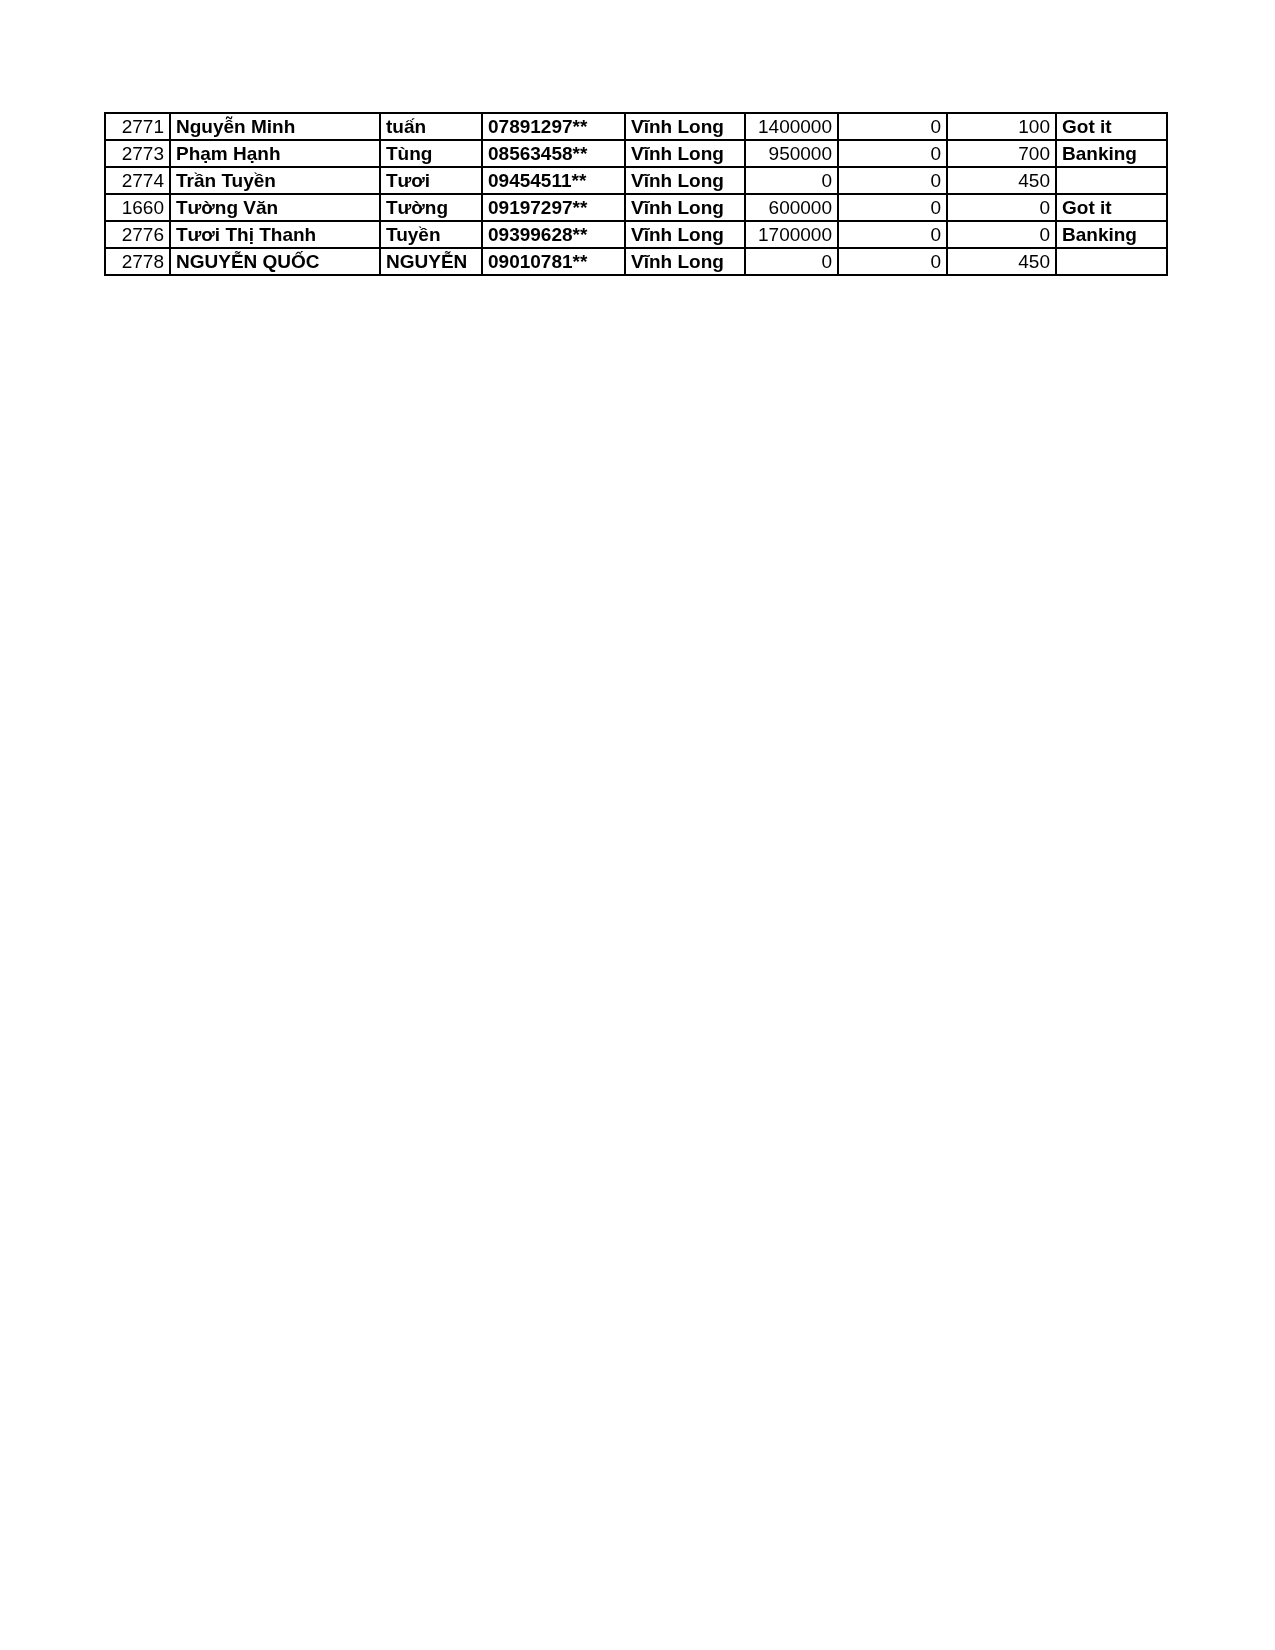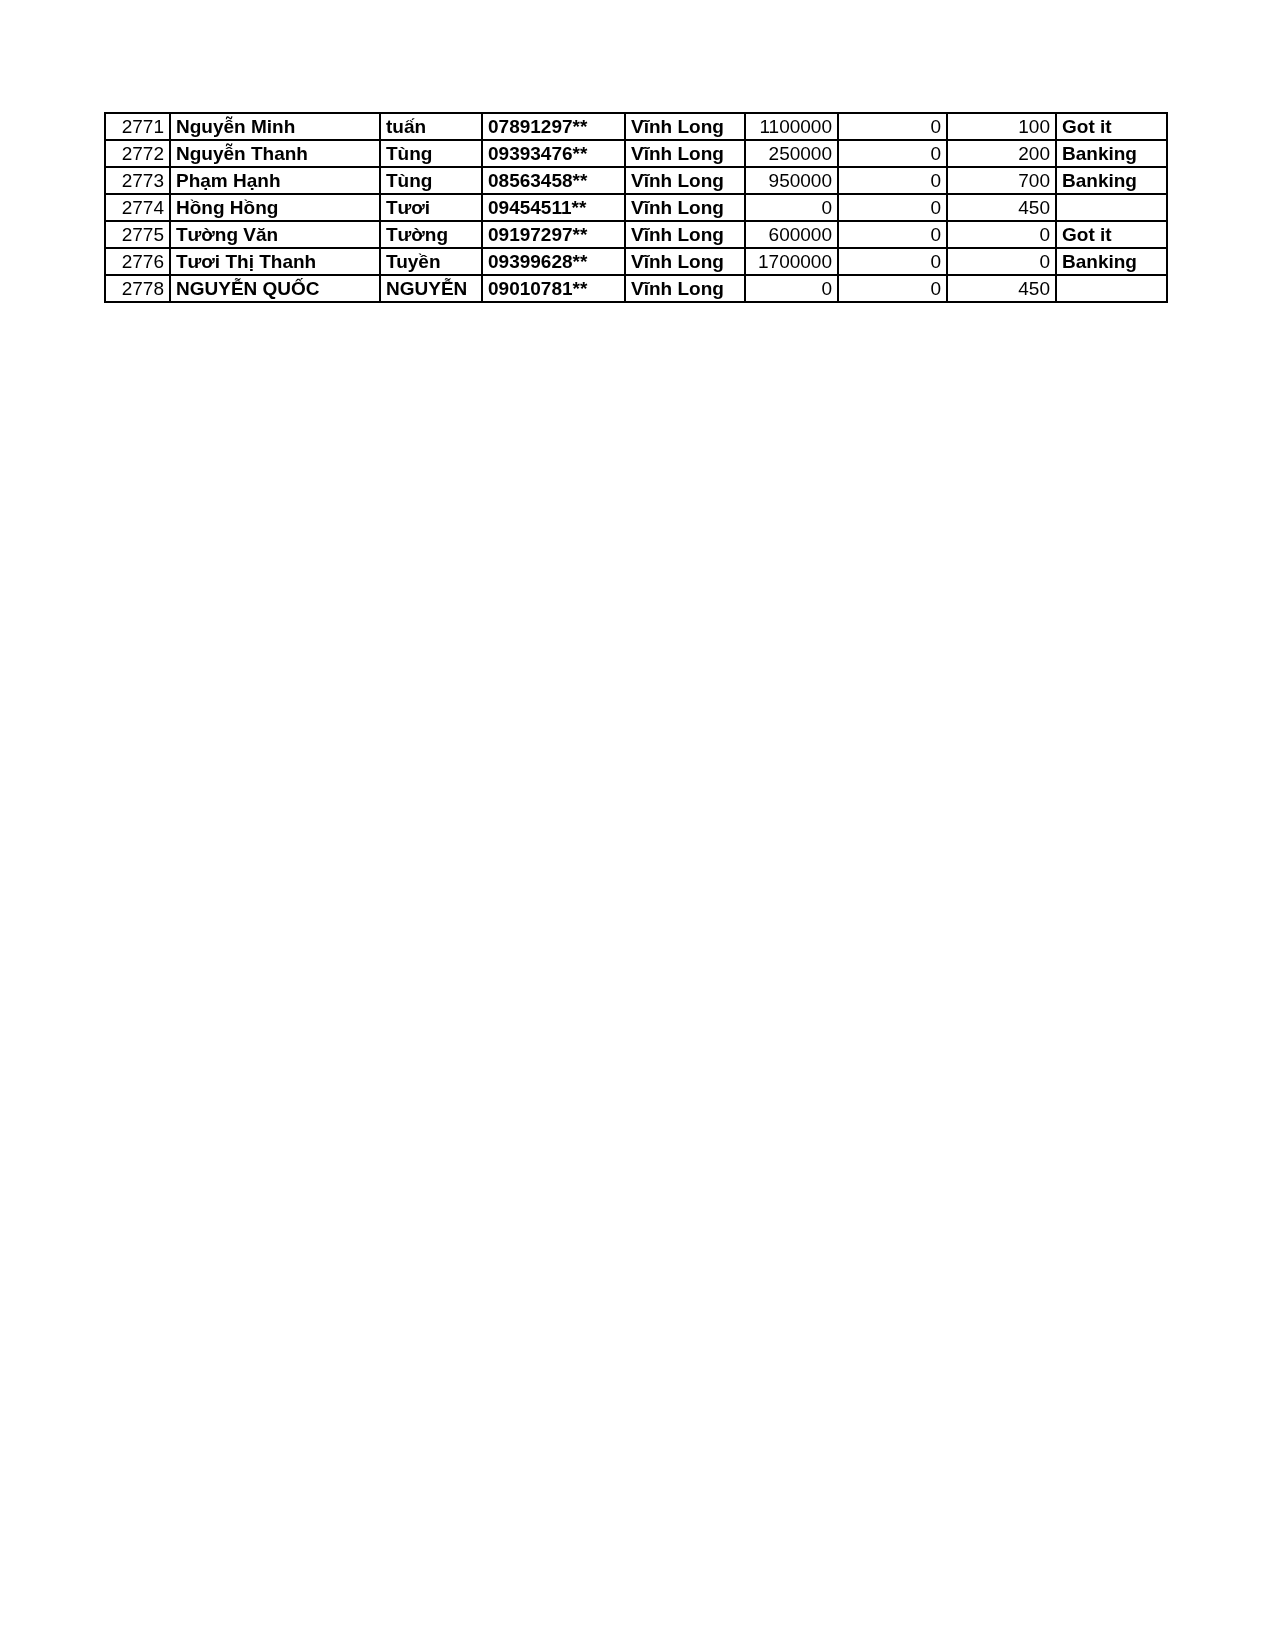--- a/index.html
+++ b/index.html
@@ -60,60 +60,49 @@
       <col style="width:109px">
       <col style="width:111px">
     </colgroup>
     <tbody>
       <tr>
         <td class="num">2771</td>
         <td class="txt">Nguyễn Minh</td>
         <td class="txt">tuấn</td>
         <td class="txt">07891297**</td>
         <td class="txt">Vĩnh Long</td>
-        <td class="num">1100000</td>
+        <td class="num">1400000</td>
         <td class="num">0</td>
         <td class="num">100</td>
         <td class="txt">Got it</td>
-      </tr>
-      <tr>
-        <td class="num">2772</td>
-        <td class="txt">Nguyễn Thanh</td>
-        <td class="txt">Tùng</td>
-        <td class="txt">09393476**</td>
-        <td class="txt">Vĩnh Long</td>
-        <td class="num">250000</td>
-        <td class="num">0</td>
-        <td class="num">200</td>
-        <td class="txt">Banking</td>
       </tr>
       <tr>
         <td class="num">2773</td>
         <td class="txt">Phạm Hạnh</td>
         <td class="txt">Tùng</td>
         <td class="txt">08563458**</td>
         <td class="txt">Vĩnh Long</td>
         <td class="num">950000</td>
         <td class="num">0</td>
         <td class="num">700</td>
         <td class="txt">Banking</td>
       </tr>
       <tr>
         <td class="num">2774</td>
-        <td class="txt">Hồng Hồng</td>
+        <td class="txt">Trần Tuyền</td>
         <td class="txt">Tươi</td>
         <td class="txt">09454511**</td>
         <td class="txt">Vĩnh Long</td>
         <td class="num">0</td>
         <td class="num">0</td>
         <td class="num">450</td>
         <td class="txt"></td>
       </tr>
       <tr>
-        <td class="num">2775</td>
+        <td class="num">1660</td>
         <td class="txt">Tường Văn</td>
         <td class="txt">Tường</td>
         <td class="txt">09197297**</td>
         <td class="txt">Vĩnh Long</td>
         <td class="num">600000</td>
         <td class="num">0</td>
         <td class="num">0</td>
         <td class="txt">Got it</td>
       </tr>
       <tr>

